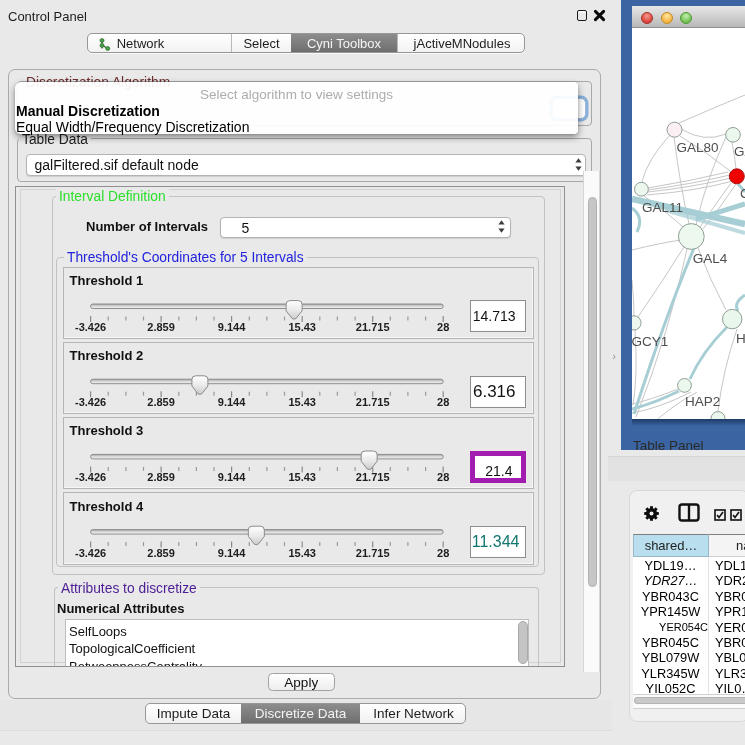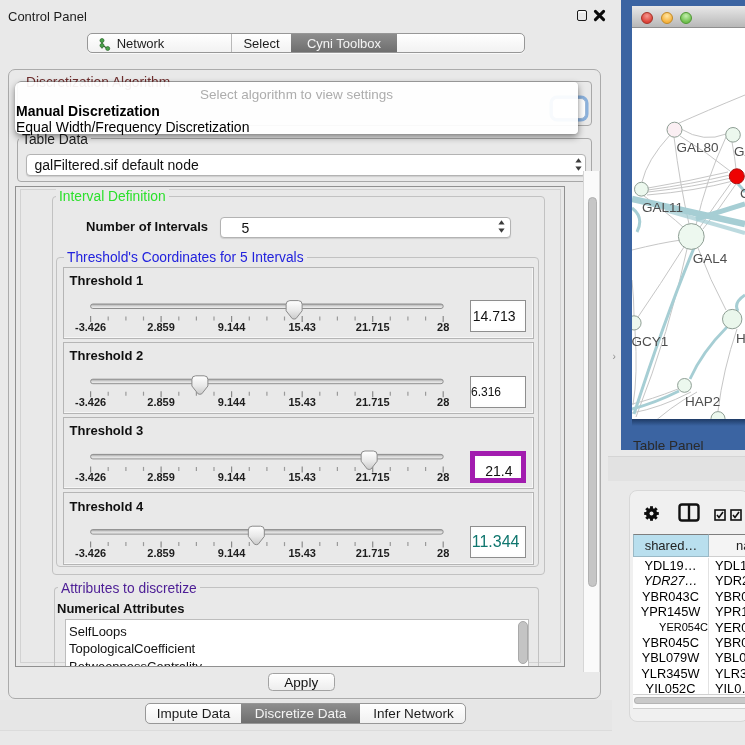--- a/index.html
+++ b/index.html
@@ -12,20 +12,21 @@
 <div class="abs" style="left:8px;top:8.5px;font-size:13px;color:#1c1c1c;">Control Panel</div>
 <div class="abs" style="left:576.5px;top:10px;width:10.5px;height:10.5px;border:1.7px solid #1a1a1a;border-radius:2px;box-shadow:inset 0 1.5px 0 #fff;"></div>
 <svg class="abs" style="left:593px;top:9px;" width="13" height="13" viewBox="0 0 13 13">
 <path d="M2.4 2.4 L10.6 10.6 M10.6 2.4 L2.4 10.6" stroke="#0a0a0a" stroke-width="3" stroke-linecap="round"></path>
   </svg>
 <div class="abs" style="left:87px;top:33px;width:438px;height:20px;border:1px solid #979797;border-radius:5px;background:linear-gradient(#ffffff,#f2f2f2);overflow:hidden;box-shadow:0 1px 0 rgba(255,255,255,.7);">
 <div style="position:absolute;left:0px;top:0;width:91px;height:20px;line-height:19px;text-align:center;font-size:13px;color:#1c1c1c;padding-left:14px;">Network</div>
 <div style="position:absolute;left:91px;top:0;width:52px;height:20px;line-height:19px;text-align:center;font-size:13px;color:#1c1c1c;border-left:1px solid #b9b9b9;margin-top:44px;">Style</div>
 <div style="position:absolute;left:143px;top:0;width:60px;height:20px;line-height:19px;text-align:center;font-size:13px;color:#1c1c1c;border-left:1px solid #b9b9b9;">Select</div>
 <div style="position:absolute;left:203px;top:0;width:106px;height:20px;line-height:19px;text-align:center;font-size:13px;background:linear-gradient(#8d8d8d,#6b6b6b);color:#f4f4f4;">Cyni Toolbox</div>
+<div style="position:absolute;left:309px;top:0;width:129px;height:20px;line-height:19px;text-align:center;font-size:13px;color:#1c1c1c;border-left:1px solid #b9b9b9;">jActiveMNodules</div>
 <svg style="position:absolute;left:11px;top:3.5px;" width="12" height="13" viewBox="0 0 12 13">
 <path d="M3 2.5 L3 10.5 M3 7 L8.5 10.5" stroke="#356b35" stroke-width="1.2" fill="none"></path>
 <circle cx="3" cy="2.5" r="2" fill="#49a349" stroke="#2d652d" stroke-width="0.7"></circle>
 <circle cx="3" cy="7.5" r="2" fill="#49a349" stroke="#2d652d" stroke-width="0.7"></circle>
 <circle cx="8.7" cy="10.5" r="2" fill="#49a349" stroke="#2d652d" stroke-width="0.7"></circle>
     </svg>
 </div>
 <div class="abs" style="left:8px;top:69px;width:593px;height:630px;border:1px solid #ababab;border-radius:7px;background:#e9e9e9;"></div>
 <div class="gb" style="left:17px;top:81px;width:575px;height:45px;border-color:#a8a8a8;"></div>
 <div class="gbt" style="left:23px;top:75px;color:#6e2e2e;background:transparent;">Discretization Algorithm</div>
@@ -47,21 +48,21 @@
 <path d="M3.5 0.2 L6.6 4.4 L0.4 4.4 Z" fill="#3c3c3c"></path>
     <path d="M3.5 12.8 L6.6 8.6 L0.4 8.6 Z" fill="#3c3c3c"></path>
   </svg>
 <div class="gb" style="left:55.5px;top:256.5px;width:483.5px;height:310.5px;"></div>
 <div class="gbt" style="left:64px;top:250px;color:#2222dd;">Threshold's Coordinates for 5 Intervals</div>
 <div class="abs" style="left:62.5px;top:266.5px;width:471px;height:72.5px;border:1px solid #b5b5b5;background:#e9e9e9;box-shadow:inset -1px -1px 0 #f6f6f6;"></div>
 <div class="abs" style="left:69.5px;top:273.0px;font-size:13px;font-weight:bold;color:#101010;">Threshold 1</div>
 <div class="abs" style="left:470px;top:300.4px;width:55.5px;height:32px;background:#fff;border:1px solid #8e8e8e;box-shadow:inset 0 0 0 2px #fdfdfd;font-size:14px;color:#111;text-align:right;line-height:30px;padding-right:9px;">14.713</div>
 <div class="abs" style="left:62.5px;top:341.7px;width:471px;height:72.5px;border:1px solid #b5b5b5;background:#e9e9e9;box-shadow:inset -1px -1px 0 #f6f6f6;"></div>
 <div class="abs" style="left:69.5px;top:348.2px;font-size:13px;font-weight:bold;color:#101010;">Threshold 2</div>
-<div class="abs" style="left:470px;top:375.59999999999997px;width:55.5px;height:32px;background:#fff;border:1px solid #8e8e8e;box-shadow:inset 0 0 0 2px #fdfdfd;font-size:12px;color:#111;text-align:left;line-height:30px;padding-right:9px;">6.316</div>
+<div class="abs" style="left:470px;top:375.59999999999997px;width:55.5px;height:32px;background:#fff;border:1px solid #8e8e8e;box-shadow:inset 0 0 0 2px #fdfdfd;font-size:17px;color:#111;text-align:right;line-height:30px;padding-right:9px;">6.316</div>
 <div class="abs" style="left:62.5px;top:416.9px;width:471px;height:72.5px;border:1px solid #b5b5b5;background:#e9e9e9;box-shadow:inset -1px -1px 0 #f6f6f6;"></div>
 <div class="abs" style="left:69.5px;top:423.4px;font-size:13px;font-weight:bold;color:#101010;">Threshold 3</div>
 <div class="abs" style="left:470px;top:450.79999999999995px;width:55.5px;height:32px;background:#fff;border:5px solid #a21caf;box-shadow:inset 0 0 0 2px #fdfdfd;font-size:14px;color:#111;text-align:right;line-height:30px;padding-right:8px;">21.4</div>
 <div class="abs" style="left:62.5px;top:492.1px;width:471px;height:72.5px;border:1px solid #b5b5b5;background:#e9e9e9;box-shadow:inset -1px -1px 0 #f6f6f6;"></div>
 <div class="abs" style="left:69.5px;top:498.6px;font-size:13px;font-weight:bold;color:#101010;">Threshold 4</div>
 <div class="abs" style="left:470px;top:526.0px;width:55.5px;height:32px;background:#fff;border:1px solid #8e8e8e;box-shadow:inset 0 0 0 2px #fdfdfd;font-size:16px;color:#0f766e;text-align:right;line-height:30px;padding-right:5px;">11.344</div>
 <div class="abs" style="left:53.5px;top:587px;width:485px;height:79px;border:1px solid #c2c2c2;border-bottom:none;border-radius:4px 4px 0 0;"></div>
 <div class="gbt" style="left:58px;top:580.5px;color:#4c1d95;">Attributes to discretize</div>
 <div class="abs" style="left:57px;top:601px;font-size:13px;font-weight:bold;color:#111;">Numerical Attributes</div>
 <div class="abs" style="left:65px;top:619px;width:464px;height:47px;background:#fff;border:1px solid #bdbdbd;border-bottom:none;overflow:hidden;font-size:13px;color:#111;">

